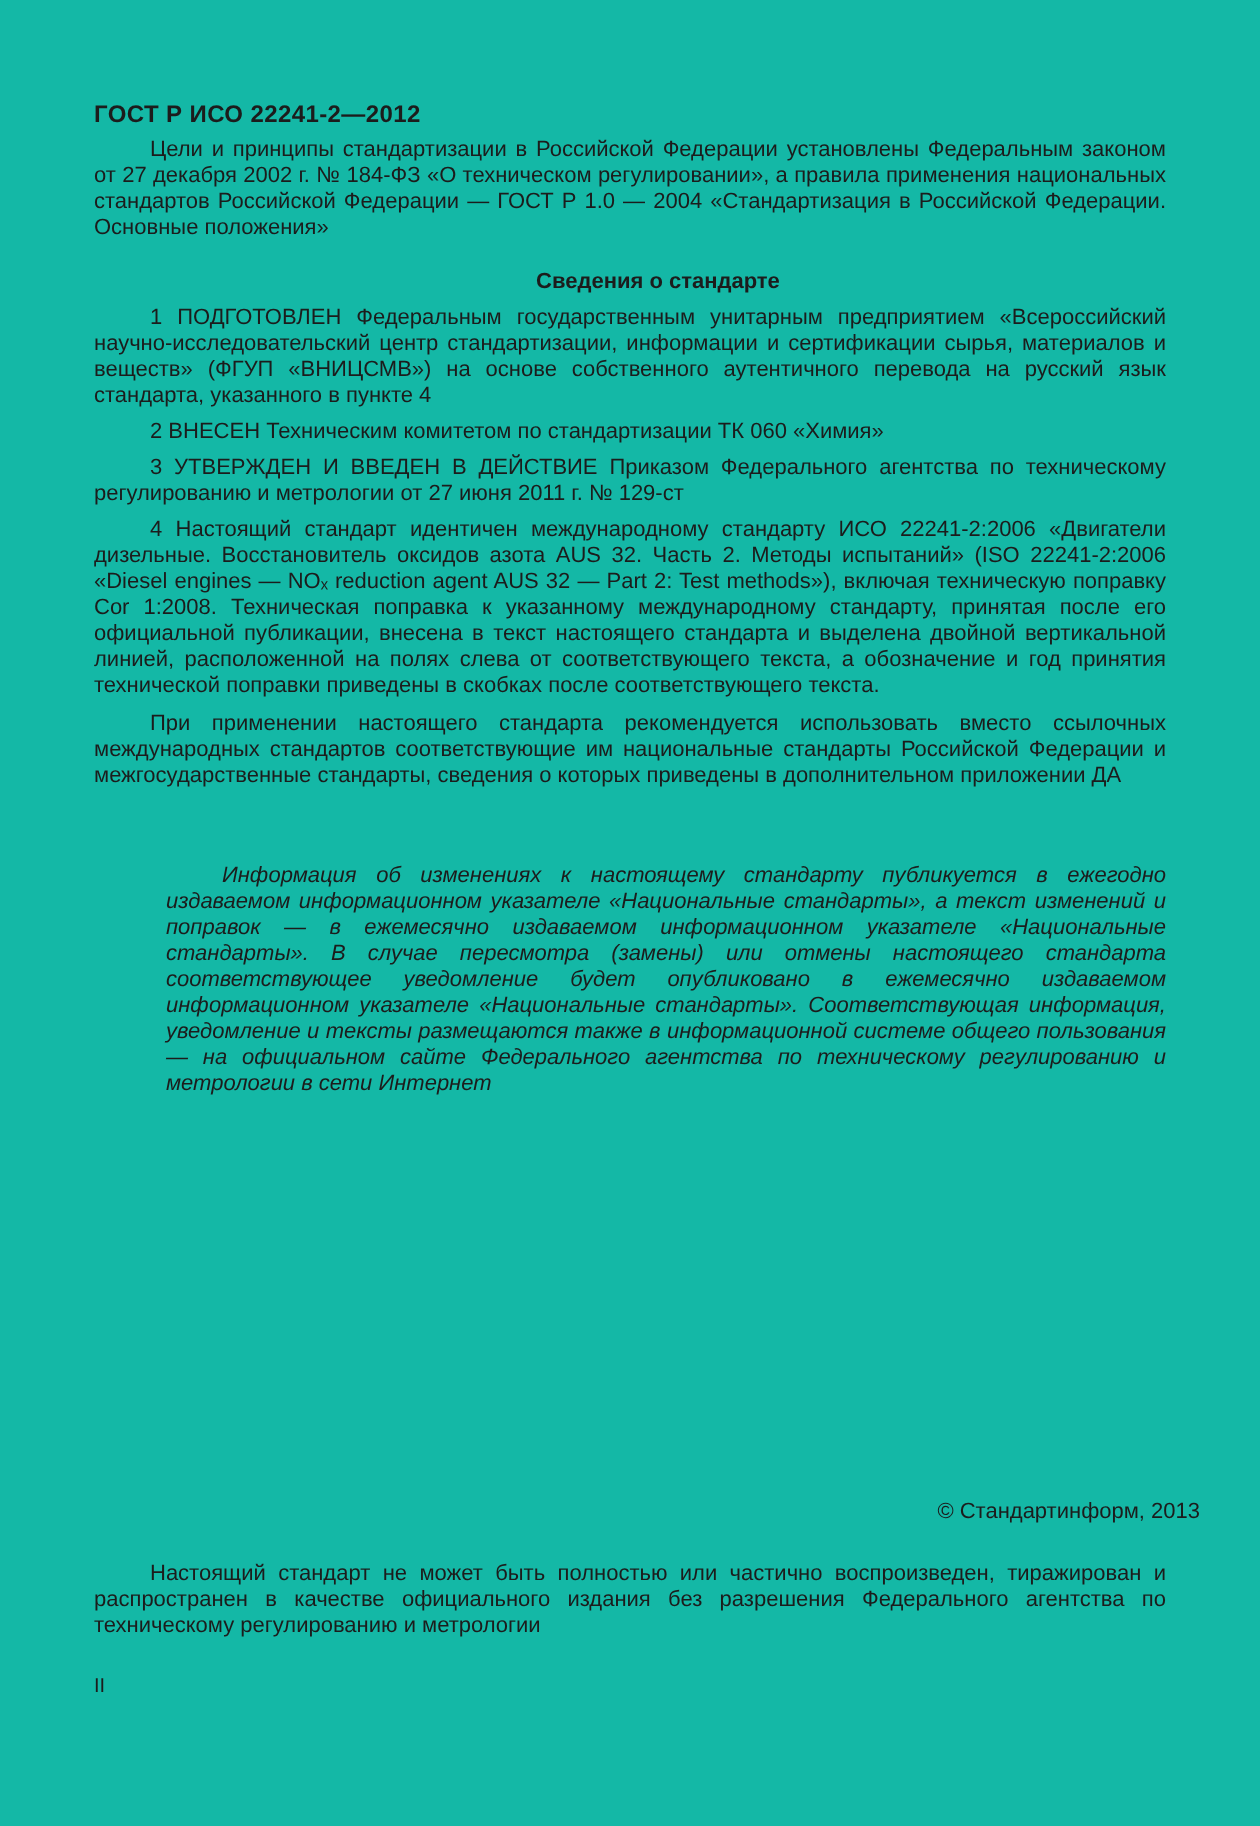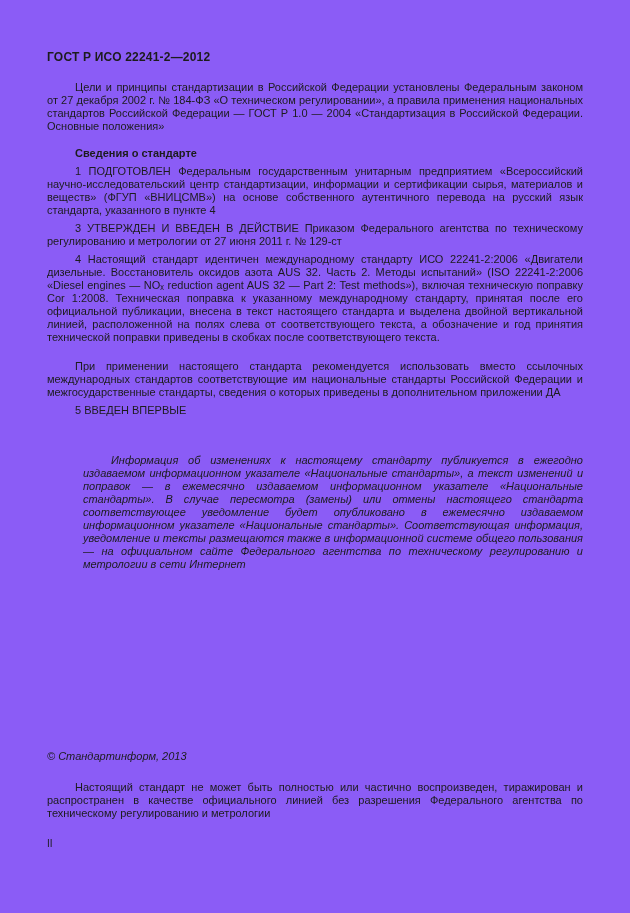--- a/index.html
+++ b/index.html
@@ -12,21 +12,21 @@
     height: 913px;
     font-family: "Liberation Sans", "DejaVu Sans", sans-serif;
     color: #1c1c1c;
     position: relative;
     overflow: hidden;
   }
   .page {
     position: relative;
     width: 630px;
     height: 913px;
-    background: #8b5cf6;
+    background: #14b8a6;
     box-sizing: border-box;
     padding: 51px 47px 4px 47px;
   }
   .doc-code {
     font-size: 12px;
     font-weight: bold;
     line-height: 13px;
     letter-spacing: 0.2px;
   }
   .page-title {
@@ -39,49 +39,48 @@
   p {
     margin: 0;
     font-size: 11px;
     line-height: 13px;
     text-align: justify;
   }
   .indent {
     text-indent: 28px;
   }
   .intro {
-    margin-top: 17px;
+    margin-top: 5px;
   }
   .section-heading {
     margin-top: 14px;
     padding-left: 28px;
     font-size: 11px;
     font-weight: bold;
     line-height: 13px;
-    text-align: left;
+    text-align: center;
   }
   .item {
     margin-top: 5px;
   }
   .item-continuation {
-    margin-top: 16px;
+    margin-top: 6px;
   }
   .notice {
     margin-top: 37px;
     font-style: italic;
     margin-left: 36px;
   }
   .copyright {
     position: absolute;
     top: 750px;
     right: 30px;
     left: 47px;
-    text-align: left;
+    text-align: right;
     text-indent: 0;
-    font-style: italic;
   }
   .restriction {
     position: absolute;
     top: 781px;
     left: 47px;
     right: 47px;
   }
   .page-number {
     position: absolute;
     top: 837px;
@@ -98,30 +97,30 @@
 
   <div class="doc-code">ГОСТ Р ИСО 22241-2—2012</div>
 
 
   <p class="intro indent">Цели и принципы стандартизации в Российской Федерации установлены Федеральным законом от 27 декабря 2002 г. № 184-ФЗ «О техническом регулировании», а правила применения национальных стандартов Российской Федерации — ГОСТ Р 1.0 — 2004 «Стандартизация в Российской Федерации. Основные положения»</p>
 
   <div class="section-heading">Сведения о стандарте</div>
 
   <p class="item indent">1 ПОДГОТОВЛЕН Федеральным государственным унитарным предприятием «Всероссийский научно-исследовательский центр стандартизации, информации и сертификации сырья, материалов и веществ» (ФГУП «ВНИЦСМВ») на основе собственного аутентичного перевода на русский язык стандарта, указанного в пункте 4</p>
 
+  <p class="item indent">2 ВНЕСЕН Техническим комитетом по стандартизации ТК 060 «Химия»</p>
 
   <p class="item indent">3 УТВЕРЖДЕН И ВВЕДЕН В ДЕЙСТВИЕ Приказом Федерального агентства по техническому регулированию и метрологии от 27 июня 2011 г. № 129-ст</p>
 
   <p class="item indent">4 Настоящий стандарт идентичен международному стандарту ИСО 22241-2:2006 «Двигатели дизельные. Восстановитель оксидов азота AUS 32. Часть 2. Методы испытаний» (ISO 22241-2:2006 «Diesel engines — NOₓ reduction agent AUS 32 — Part 2: Test methods»), включая техническую поправку Cor 1:2008. Техническая поправка к указанному международному стандарту, принятая после его официальной публикации, внесена в текст настоящего стандарта и выделена двойной вертикальной линией, расположенной на полях слева от соответствующего текста, а обозначение и год принятия технической поправки приведены в скобках после соответствующего текста.</p>
 
   <p class="item-continuation indent">При применении настоящего стандарта рекомендуется использовать вместо ссылочных международных стандартов соответствующие им национальные стандарты Российской Федерации и межгосударственные стандарты, сведения о которых приведены в дополнительном приложении ДА</p>
 
-  <p class="item indent">5 ВВЕДЕН ВПЕРВЫЕ</p>
 
   <p class="notice indent">Информация об изменениях к настоящему стандарту публикуется в ежегодно издаваемом информационном указателе «Национальные стандарты», а текст изменений и поправок — в ежемесячно издаваемом информационном указателе «Национальные стандарты». В случае пересмотра (замены) или отмены настоящего стандарта соответствующее уведомление будет опубликовано в ежемесячно издаваемом информационном указателе «Национальные стандарты». Соответствующая информация, уведомление и тексты размещаются также в информационной системе общего пользования — на официальном сайте Федерального агентства по техническому регулированию и метрологии в сети Интернет</p>
 
   <p class="copyright">© Стандартинформ, 2013</p>
 
-  <p class="restriction indent">Настоящий стандарт не может быть полностью или частично воспроизведен, тиражирован и распространен в качестве официального линией без разрешения Федерального агентства по техническому регулированию и метрологии</p>
+  <p class="restriction indent">Настоящий стандарт не может быть полностью или частично воспроизведен, тиражирован и распространен в качестве официального издания без разрешения Федерального агентства по техническому регулированию и метрологии</p>
 
   <div class="page-number">II</div>
 
 </div>
 
 </body></html>

